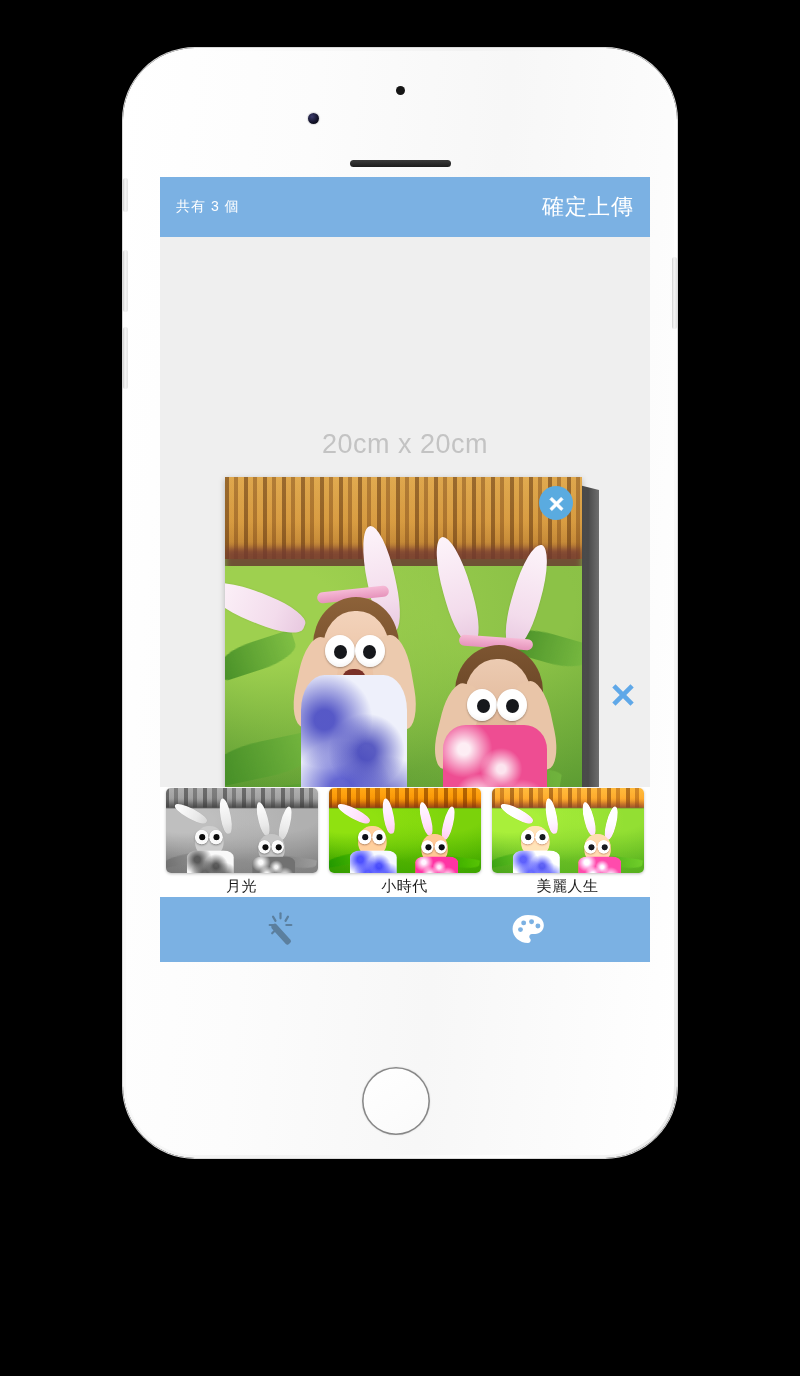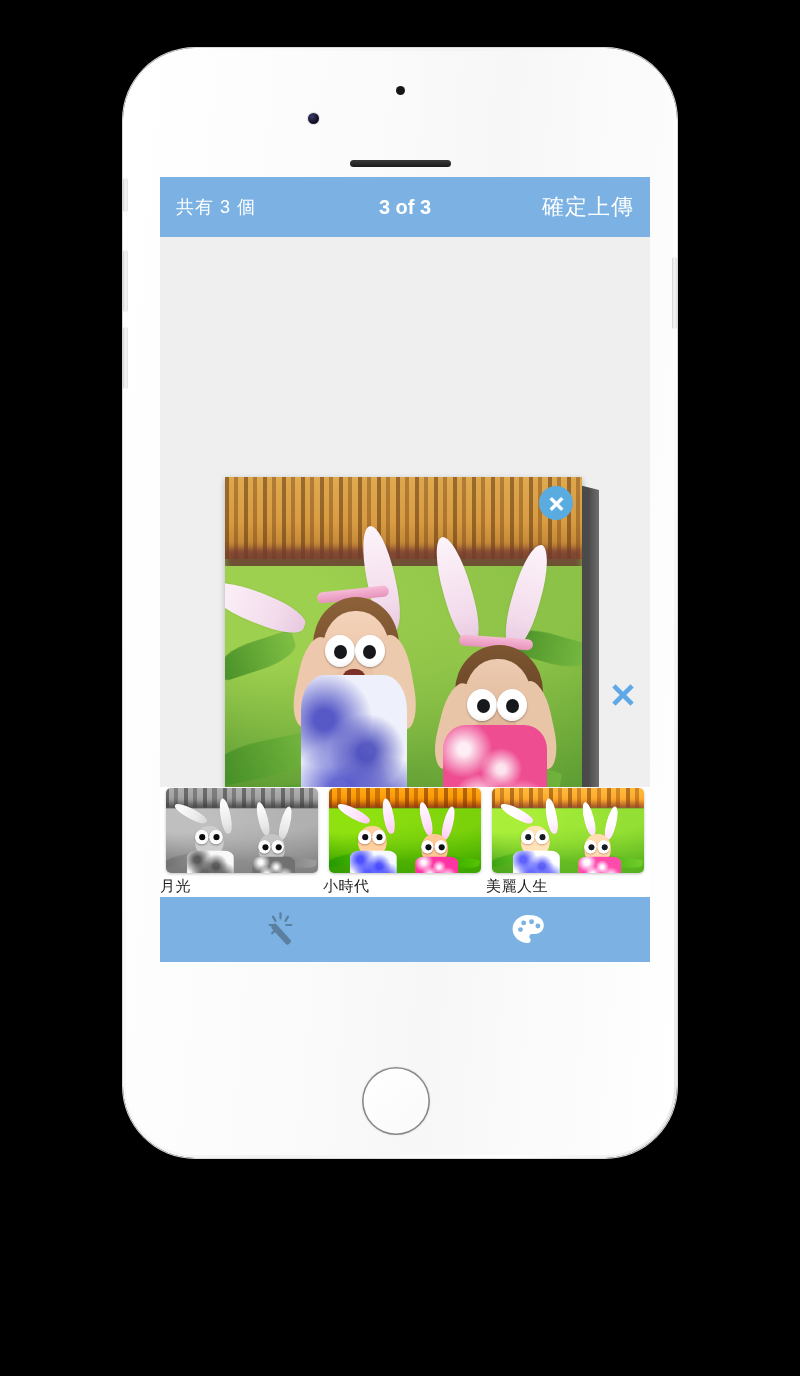--- a/index.html
+++ b/index.html
@@ -74,21 +74,21 @@
 
   
   #navbar {
     position: relative;
     height: 60px;
     background: #7bb1e3;
     display: flex; align-items: center;
     padding: 0 16px;
     color: #ffffff;
   }
-  #nav-count { font-size: 18px; letter-spacing: 1px; flex: 0 0 auto; }
+  #nav-count { font-size: 14px; letter-spacing: 1px; flex: 0 0 auto; }
   #nav-title {
     position: absolute; left: 0; right: 0; text-align: center;
     font-size: 20px; font-weight: bold; pointer-events: none;
   }
   #nav-upload {
     margin-left: auto; font-size: 22px; letter-spacing: 1px;
     position: relative; z-index: 2;
   }
 
   #preview-area {
@@ -242,21 +242,21 @@
     height: 110px;
     background: #ffffff;
     display: flex;
     align-items: flex-start;
     overflow: hidden;
   }
   .filter-item {
     flex: 0 0 auto;
     width: 163px;
     padding-top: 1px;
-    text-align: left;
+    text-align: center;
   }
   .filter-thumb {
     width: 152px; height: 85px;
     margin: 0 auto;
     border-radius: 5px;
     overflow: hidden;
     position: relative;
     box-shadow: 0 1px 3px rgba(0,0,0,.25);
   }
   .filter-thumb .photo { transform: scale(1.02); }
@@ -296,26 +296,26 @@
     <div class="btn-side" id="btn-power"></div>
 
     <div id="front-sensor"></div>
     <div id="camera"></div>
     <div id="speaker"></div>
 
     <div id="screen">
 
       <div id="navbar">
         <div id="nav-count">共有 3 個</div>
-        <div id="nav-title">3 of 3</div>
         <div id="nav-upload">確定上傳</div>
       </div>
 
       <div id="preview-area">
 
+        <div id="size-label">20cm x 20cm</div>
 
         <div id="canvas-wrap">
           <div id="canvas-side"></div>
           <div id="canvas-bottom"></div>
 
           <div id="canvas-face">
             <div class="photo">
               <div class="ph-fence"></div>
               <div class="ph-soil"></div>
               <div class="ph-greenery"></div>

